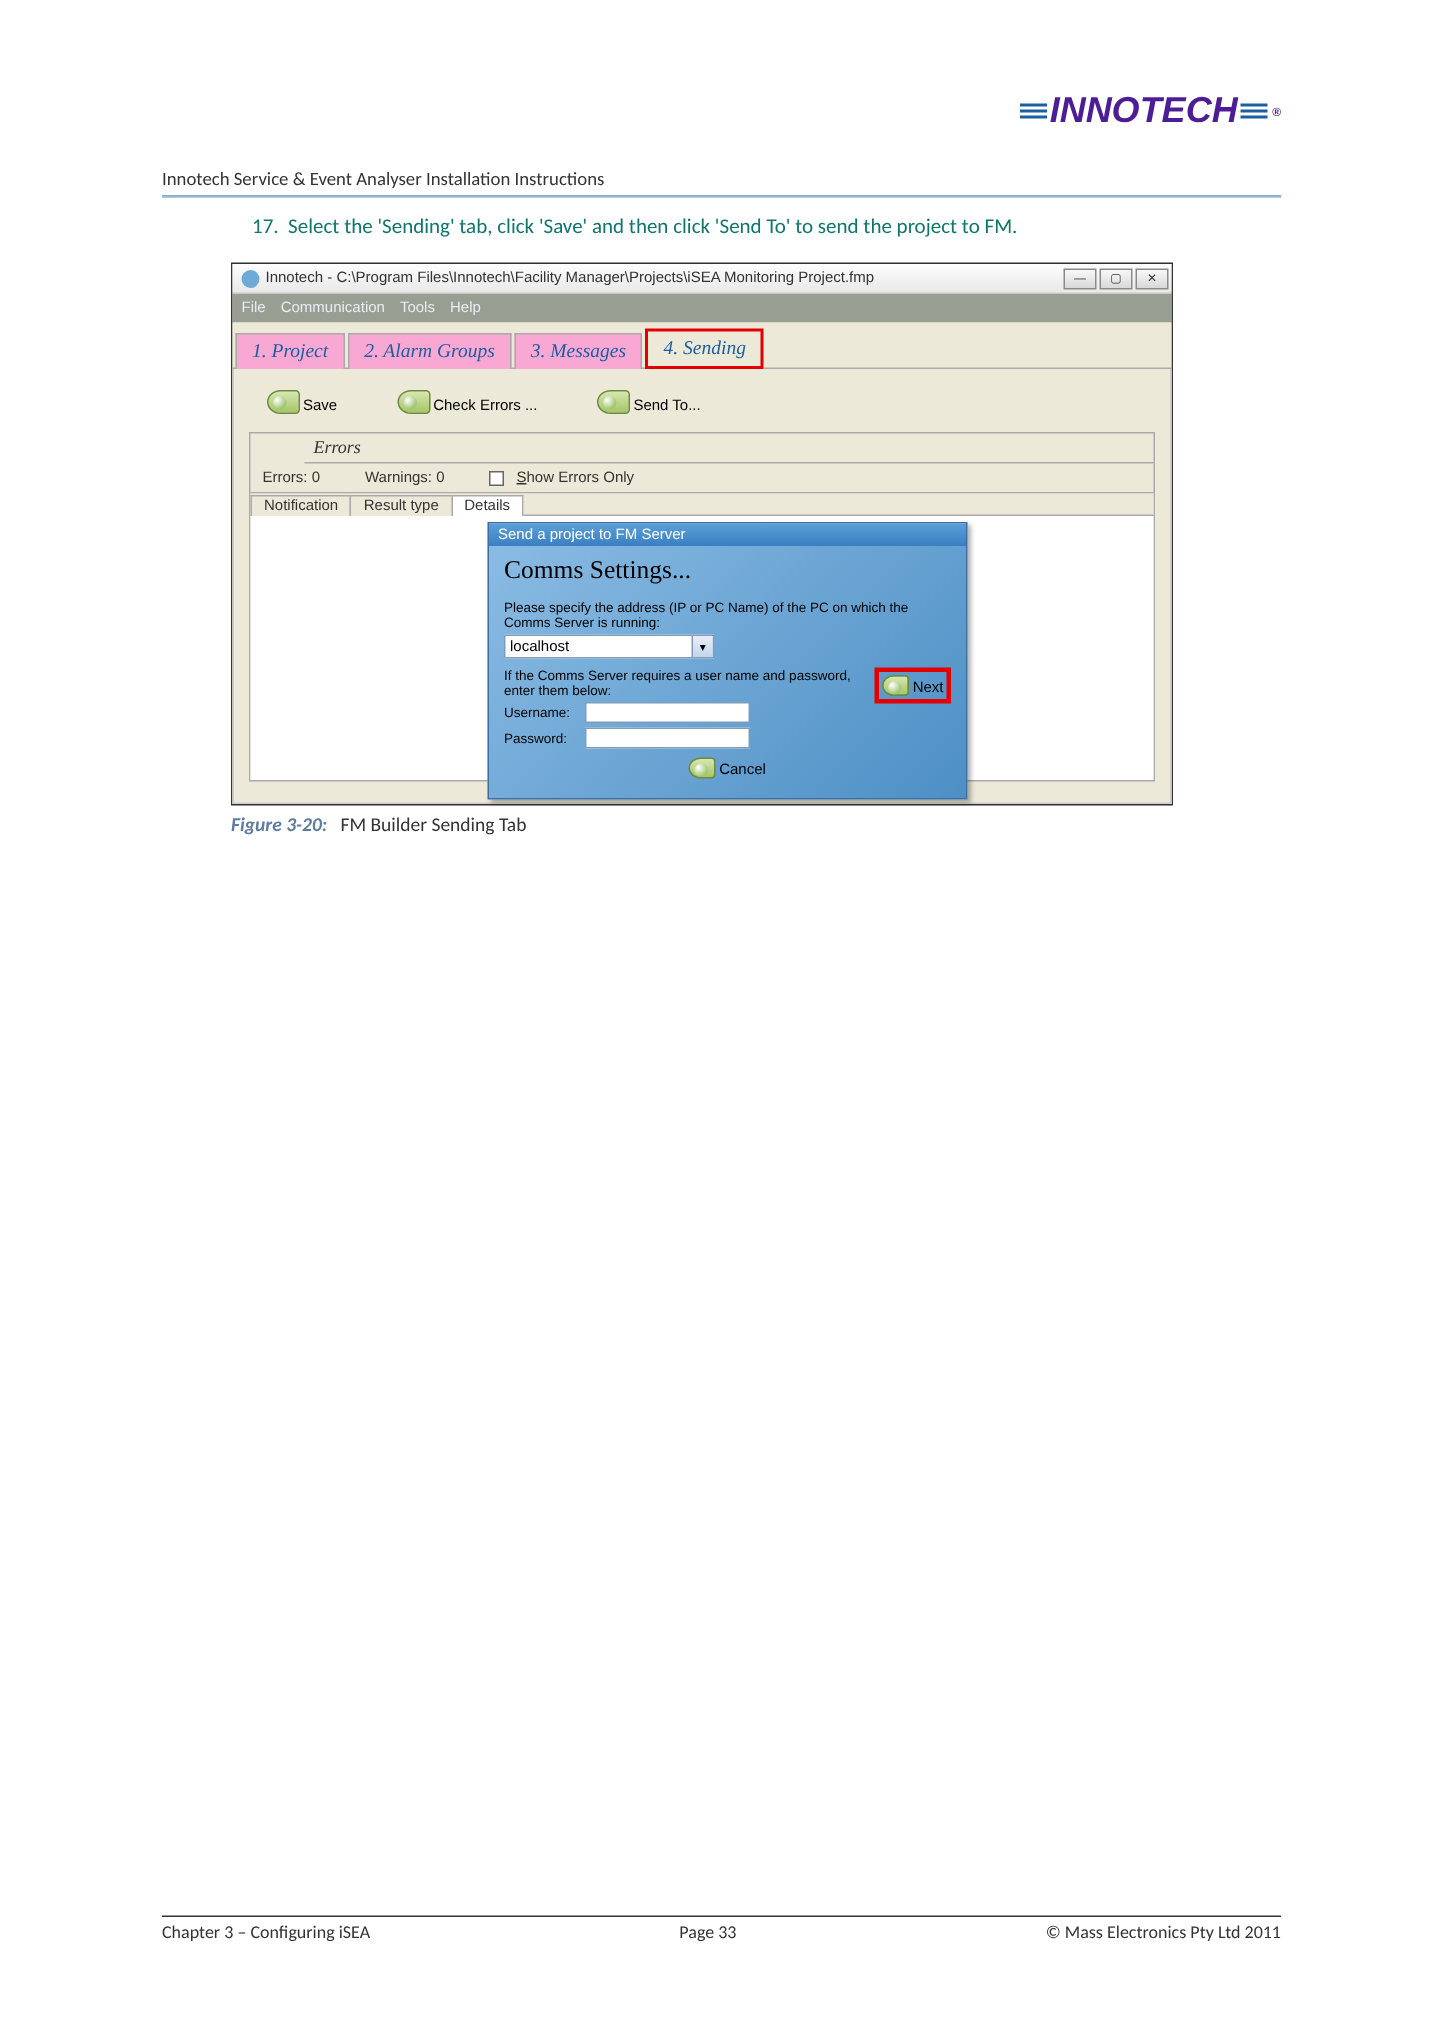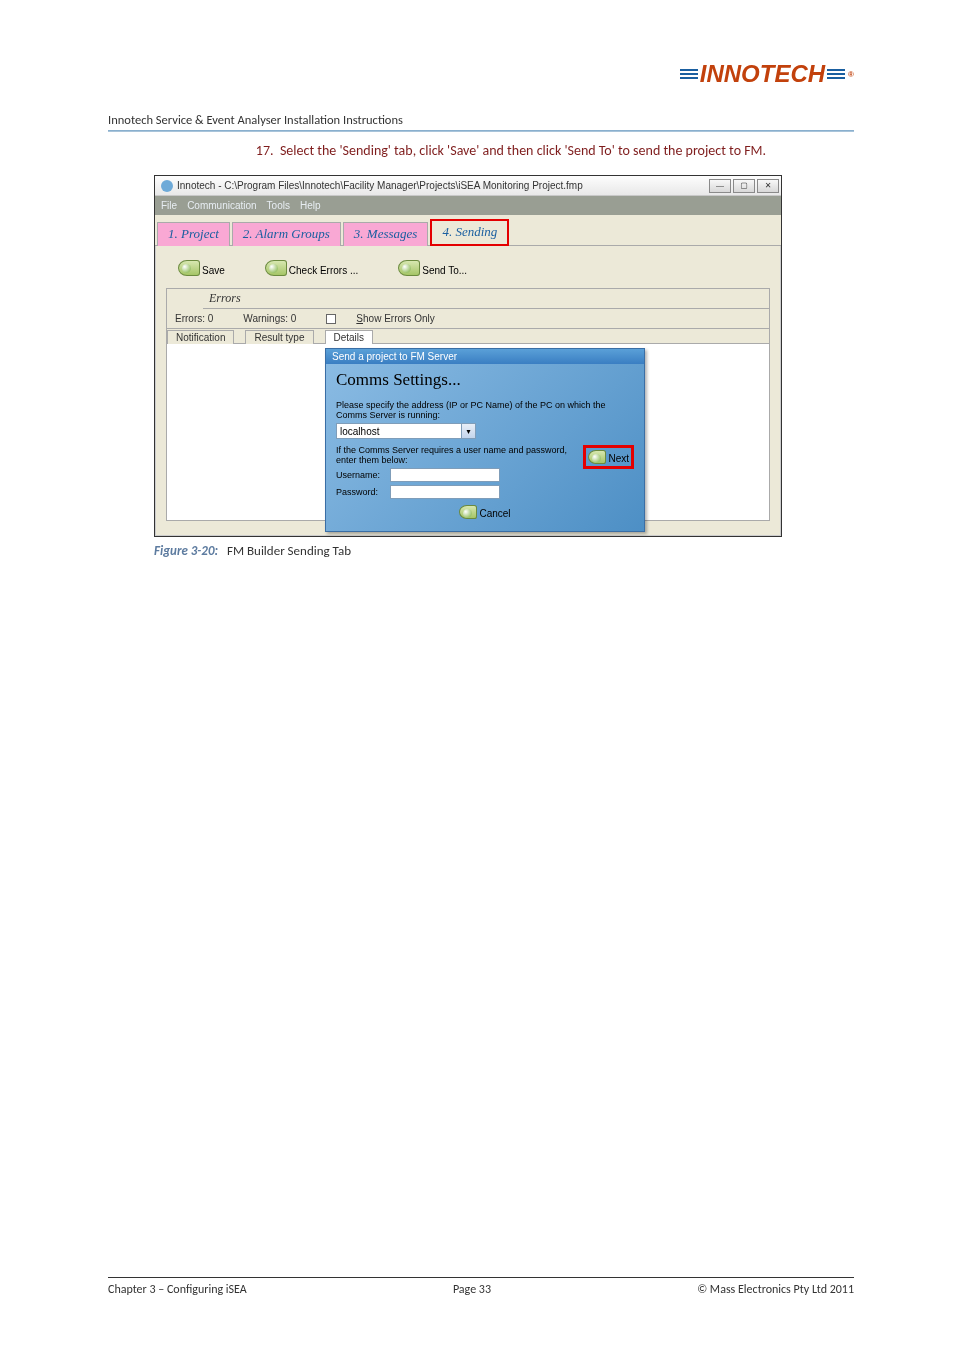--- a/index.html
+++ b/index.html
@@ -1,49 +1,49 @@
 <!DOCTYPE html>
 <html><head>
 <meta charset="utf-8">
 <style>
   * { box-sizing: border-box; margin: 0; padding: 0; }
   html, body { width: 954px; height: 1350px; font-family: Calibri, Arial, sans-serif; font-size: 14px; background: #fff; color: #333; }
   .page { position: relative; width: 954px; height: 1350px; padding: 50px 100px 40px 108px; }
-  .logo { position: absolute; top: 60px; right: 100px; display: flex; align-items: center; font-family: Arial, sans-serif; font-weight: bold; font-style: italic; font-size: 24px; color: #c2410c; }
+  .logo { position: absolute; top: 60px; right: 100px; display: flex; align-items: center; font-family: Arial, sans-serif; font-weight: bold; font-style: italic; font-size: 24px; color: #4c1d95; }
   .logo .bars { display: inline-flex; flex-direction: column; gap: 2px; margin: 0 2px; }
   .logo .bars span { width: 18px; height: 2px; background: #1a5fa0; }
   .logo .reg { font-size: 8px; font-style: normal; vertical-align: top; margin-left: 1px; }
   .doc-title-area { margin-top: 62px; }
   .doc-title { font-size: 12.5px; color: #333; }
   .hr-blue { height: 2px; border: none; background: linear-gradient(#7aa5c8, #b8cee0); margin-top: 3px; }
-  .step-para { margin: 10px 0 16px 60px; font-size: 14px; color: #7f1d1d; text-align: center; }
+  .step-para { margin: 10px 0 16px 60px; font-size: 14px; color: #0f766e; }
   .figure-box { margin-left: 46px; }
   .screenshot { width: 628px; border: 1px solid #333; background: #ece9d8; font-family: Tahoma, Arial, sans-serif; font-size: 10px; }
   .titlebar { height: 20px; background: linear-gradient(#fdfdfd, #e8e8e8); border-bottom: 1px solid #c8c8c8; display: flex; align-items: center; padding: 0 2px 0 6px; }
   .titlebar .icon-app { width: 12px; height: 12px; border-radius: 50%; background: #6eaad8; margin-right: 4px; display: inline-block; }
   .titlebar .title-text { flex: 1; font-size: 10px; color: #333; }
   .win-btns { display: flex; gap: 2px; }
   .win-btn { width: 22px; height: 14px; background: linear-gradient(#f8f8f8,#d8d8d8); border: 1px solid #8a8a8a; font-size: 8px; display: flex; align-items: center; justify-content: center; line-height: 1; color: #333; }
   .menubar { padding: 4px 6px; color: #cfe4f5; background: #999e93; display: flex; gap: 10px; }
   .menubar span { font-size: 10px; color: #e7edf2; }
   .tab-row { display: flex; align-items: flex-end; background: #ece9d8; padding-top: 3px; margin-top: 0; border-bottom: 1px solid #aaa; }
   .wtab { padding: 3px 10px 4px 10px; font-family: Georgia, "Times New Roman", serif; font-style: italic; font-size: 13px; color: #1a5fa0; background: #f9a8d4; border: 1px solid #aaa; border-bottom: none; margin-left: 2px; position: relative; top: 1px; }
   .wtab.sending { border: 2px solid #e40000; color: #1a5fa0; background: #ece9d8; }
   .body-panel { background: #ece9d8; padding: 10px 10px 14px 10px; border: 1px solid #ccc; border-top: none; }
   .action-row { display: flex; gap: 40px; align-items: center; padding: 4px 0 12px 12px; }
   .cap-btn { display: flex; align-items: flex-end; font-size: 10px; color: #000; }
   .cap-shape { display: inline-block; width: 22px; height: 16px; background: linear-gradient(#d7e7b0,#a5c566); border: 1px solid #6b8a3e; border-radius: 9px 3px 3px 9px / 8px 3px 3px 8px; margin-right: 2px; position: relative; }
   .cap-shape::after { content:""; position:absolute; left:3px; top:3px; width:9px; height:9px; border-radius:50%; background: radial-gradient(circle at 30% 30%, #fff, #9ec56f 70%); }
   .errors-frame { border: 1px solid #aaa; background: #ece9d8; }
   .errors-header { padding: 2px 6px; font-family: Georgia, serif; font-style: italic; font-size: 12px; border-bottom: 1px solid #aaa; margin-left: 36px; }
   .errors-info { display: flex; gap: 30px; align-items: center; padding: 4px 8px; font-size: 10px; color: #333; border-bottom: 1px solid #aaa; }
-  .errors-info .check { display: inline-flex; align-items: center; gap: 20px; }
+  .errors-info .check { display: inline-flex; align-items: center; gap: 8px; }
   .errors-info .check .box { width: 10px; height: 10px; border: 1px solid #666; background: #fff; display:inline-block; }
   .errors-info .u { text-decoration: underline; }
-  .sub-tabs { display: flex; background: #ece9d8; border-bottom: 1px solid #aaa; gap: 12px; }
+  .sub-tabs { display: flex; background: #ece9d8; border-bottom: 1px solid #aaa; }
   .sub-tab { padding: 1px 8px; font-size: 10px; border: 1px solid #aaa; border-bottom: none; background: #ece9d8; margin-right: -1px; position: relative; top: 1px; }
   .sub-tab.active { background: #fff; }
   .content-area { position: relative; height: 176px; background: #fff; }
 
   .wizard { position: absolute; left: 158px; top: 4px; width: 320px; border: 1px solid #3a6ea5; background: #ece9d8; box-shadow: 2px 2px 3px rgba(0,0,0,.3); font-size: 10px; }
   .wiz-title { background: linear-gradient(#5aa0d8,#3a7ec2); color: #fff; padding: 2px 6px; font-size: 10px; }
   .wiz-body { background: linear-gradient(135deg, #8abbe3 0%, #4d8fc5 100%); padding: 6px 10px 6px 10px; color: #000; }
   .wiz-body h3 { font-family: "Times New Roman", Georgia, serif; font-size: 17px; font-weight: normal; color: #000; margin-bottom: 10px; }
   .wiz-desc { font-size: 9px; margin-bottom: 3px; }
   .combo-row { display: flex; align-items: center; margin-bottom: 6px; }

